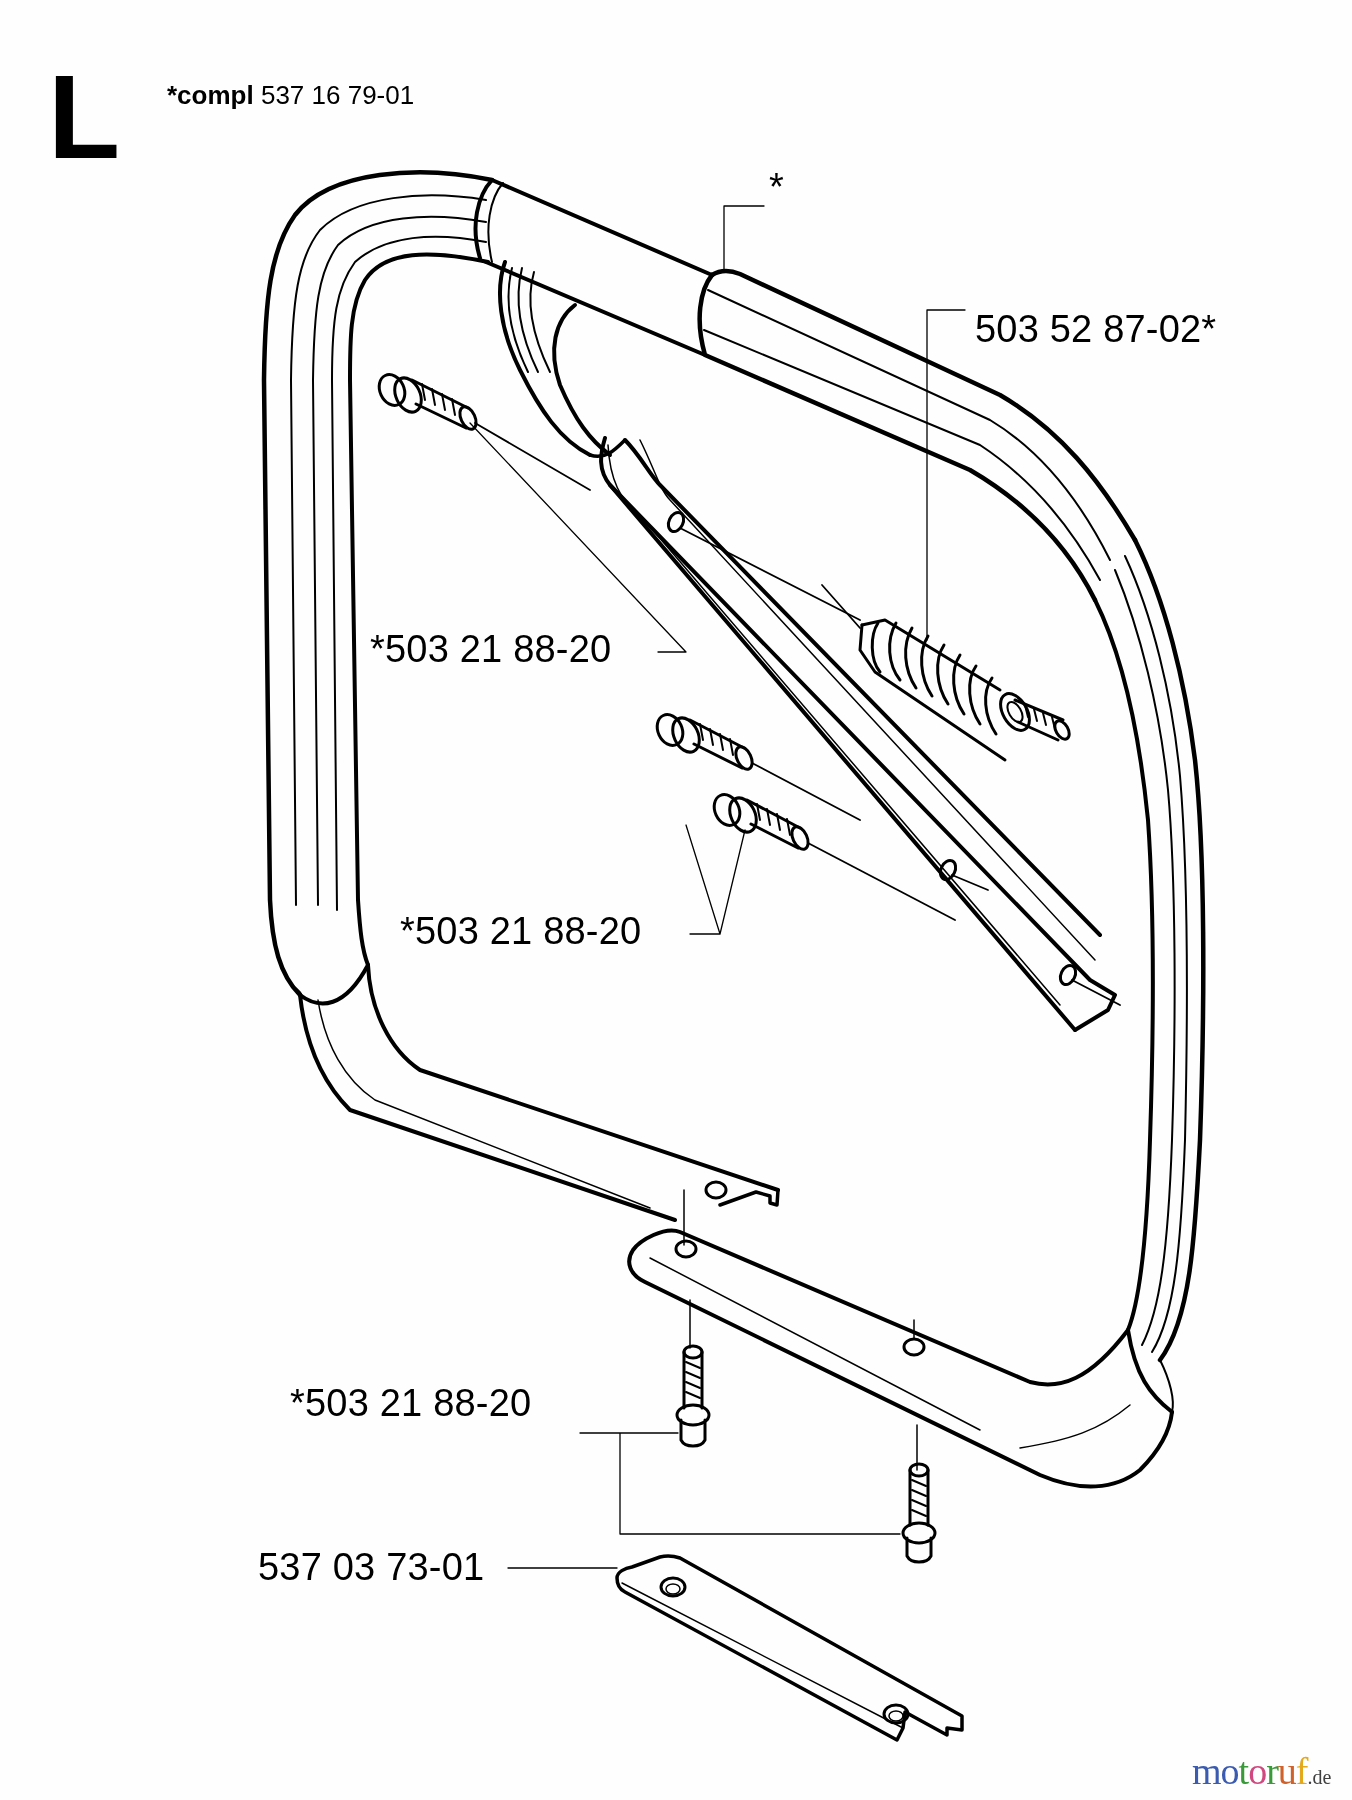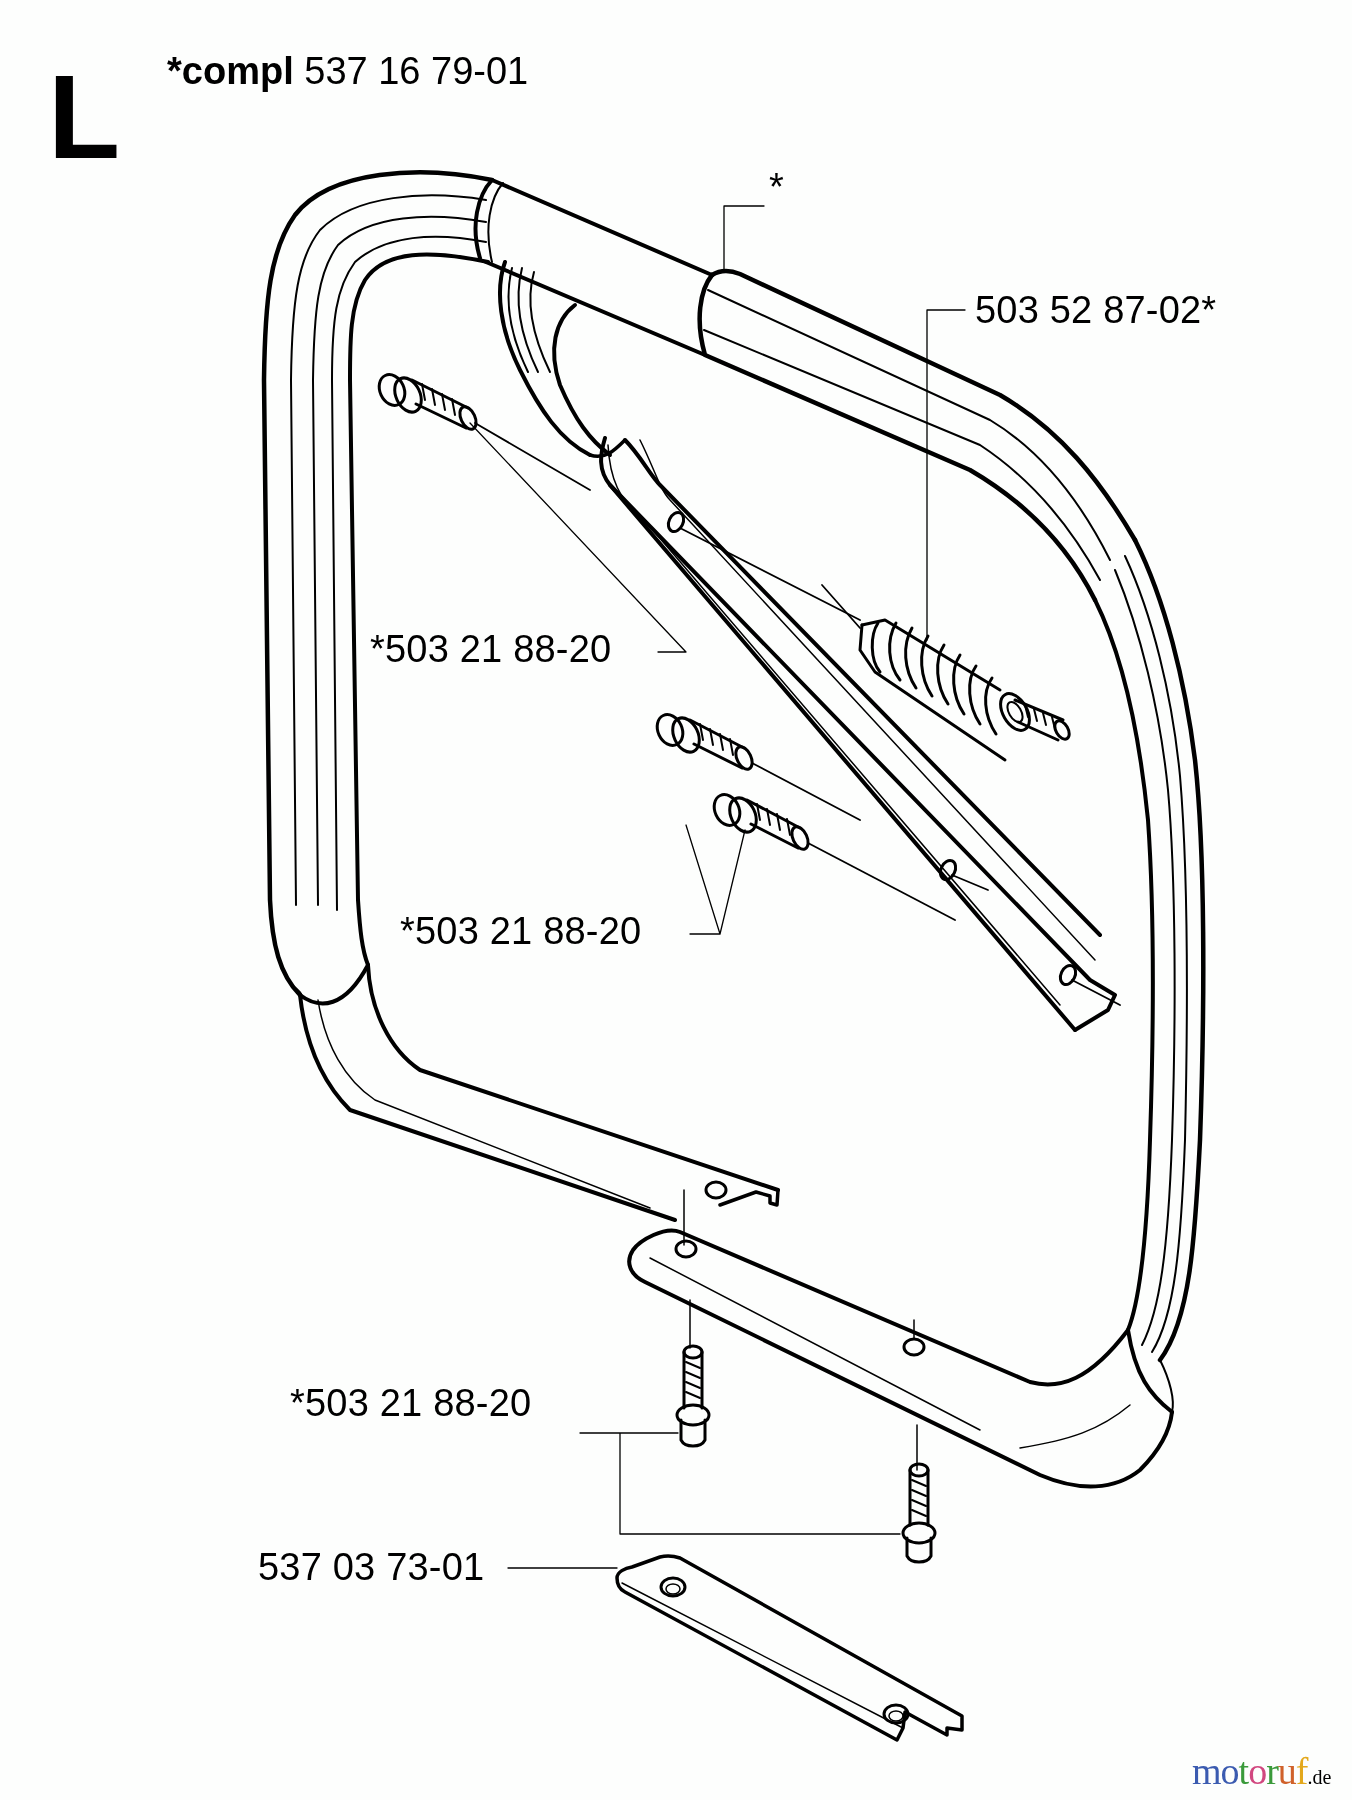--- a/index.html
+++ b/index.html
@@ -1,23 +1,23 @@
 <!DOCTYPE html>
 <html><head>
 <meta charset="utf-8">
 <style>
   html, body { margin:0; padding:0; background:#fdfefd; }
   body { width:1352px; height:1800px; position:relative; overflow:hidden; font-family:"Liberation Sans", sans-serif; color:#000; }
   .section-letter { position:absolute; left:48px; top:58px; font-size:118px; font-weight:bold; line-height:1; }
-  .header { position:absolute; left:167px; top:52px; font-size:38px; line-height:1; white-space:nowrap; }
+  .header { position:absolute; left:167px; top:82px; font-size:26px; line-height:1; white-space:nowrap; }
   .header .b { font-weight:bold; }
   .lbl { position:absolute; font-size:38px; line-height:1; white-space:nowrap; letter-spacing:0.2px; }
   svg.drawing { position:absolute; left:0; top:0; }
   .logo { position:absolute; left:1192px; top:1752px; font-family:"Liberation Serif", serif; font-size:38px; line-height:1; letter-spacing:-1px; }
-  .logo span.de { font-size:20px; color:#000000; letter-spacing:0; }
+  .logo span.de { font-size:20px; color:#404040; letter-spacing:0; }
 </style>
 </head>
 <body>
 
 <div class="section-letter">L</div>
 <div class="header">
   <span class="b">*compl</span>
   <span>537 16 79-01</span>
 </div>
 
@@ -176,21 +176,21 @@
 
     <path d="M690 934 L720 934 L686 825 M720 934 L745 830"></path>
 
     <path d="M580 1433 L620 1433 L620 1534 L900 1534 M620 1433 L678 1433"></path>
 
     <path d="M508 1568 L617 1568"></path>
   </g>
 </svg>
 
 <div class="lbl" style="left:769px; top:168px;">*</div>
-<div class="lbl" style="left:975px; top:291px;">503 52 87-02*</div>
+<div class="lbl" style="left:975px; top:310px;">503 52 87-02*</div>
 <div class="lbl" style="left:370px; top:630px;">*503 21 88-20</div>
 <div class="lbl" style="left:400px; top:912px;">*503 21 88-20</div>
 <div class="lbl" style="left:290px; top:1384px;">*503 21 88-20</div>
 <div class="lbl" style="left:258px; top:1548px;">537 03 73-01</div>
 
 <div class="logo">
   <span style="color: rgb(59, 91, 176);">m</span><span style="color: rgb(59, 91, 176);">o</span><span style="color: rgb(58, 154, 58);">t</span><span style="color: rgb(209, 71, 127);">o</span><span style="color: rgb(58, 154, 58);">r</span><span style="color: rgb(208, 97, 42);">u</span><span style="color: rgb(227, 168, 28);">f</span><span class="de">.de</span>
 </div>
 
 </body></html>

